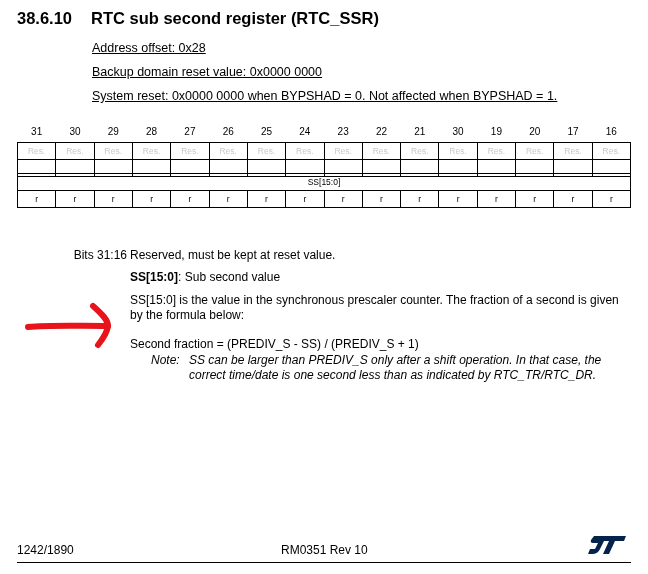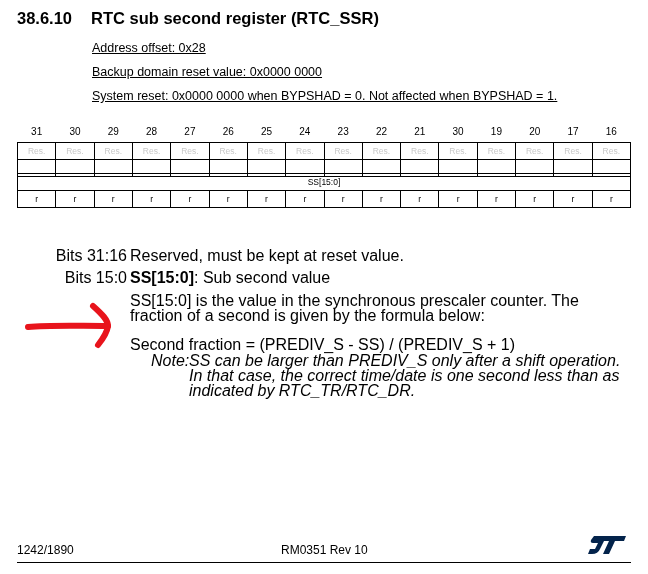--- a/index.html
+++ b/index.html
@@ -5,21 +5,21 @@
   html, body { margin: 0; padding: 0; background: #ffffff; }
   body { width: 648px; height: 574px; position: relative; overflow: hidden;
          font-family: "Liberation Sans", sans-serif; color: #000; }
   .heading { position: absolute; left: 17px; top: 9px; font-size: 16.5px; font-weight: bold; }
   .heading .num { display: inline-block; width: 74px; }
   .meta { position: absolute; left: 92px; font-size: 12.5px; text-decoration: underline; }
   .reg { position: absolute; left: 17px; width: 614px; border-collapse: collapse; table-layout: fixed; }
   .reg td { border: 1px solid #000; height: 16px; padding: 0; text-align: center; font-size: 8.5px; }
   .reg td.res { color: #c8c8c8; }
   .reg tr.bits td { border: none; font-size: 10px; height: 22px; vertical-align: middle; }
-  .desc { position: absolute; font-size: 16px; line-height: 15px; }
+  .desc { position: absolute; font-size: 12px; line-height: 15px; }
   .desc .lbl { position: absolute; text-align: right; width: 110px; left: -113px; }
   .note { font-style: italic; margin-left: 21px; }
   .footer-left { position: absolute; left: 17px; top: 543px; font-size: 12px; }
   .footer-center { position: absolute; left: 281px; top: 543px; font-size: 12px; text-align: right; }
   .footer-line { position: absolute; left: 17px; top: 562px; width: 614px; height: 1px; background: #000; }
   .logo { position: absolute; left: 588px; top: 534px; }
   .arrow { position: absolute; left: 20px; top: 300px; }
 </style>
 </head>
 <body>
@@ -116,21 +116,20 @@
       </tr>
 </tbody>
   </table>
 
 <div class="desc" style="left:130px; top:248px; width:500px">
   <span class="lbl">Bits 31:16</span>
   <span>Reserved, must be kept at reset value.</span>
 </div>
 
 <div class="desc" style="left:130px; top:270px; width:500px">
-  <span class="lbl">Bits 15:0</span>
   <b>SS[15:0]</b><span>: Sub second value</span>
   <div style="margin-top:8px">SS[15:0] is the value in the synchronous prescaler counter. The fraction of a second is given by the formula below:</div>
   <div style="margin-top:14px">Second fraction = (PREDIV_S - SS) / (PREDIV_S + 1)</div>
   <div class="note" style="display:flex; margin-top:1px">
     <span style="width:38px; flex:none">Note:</span>
     <span>SS can be larger than PREDIV_S only after a shift operation. In that case, the correct time/date is one second less than as indicated by RTC_TR/RTC_DR.</span>
   </div>
 </div>
 
 <svg class="arrow" width="110" height="50" viewBox="0 0 110 50">

